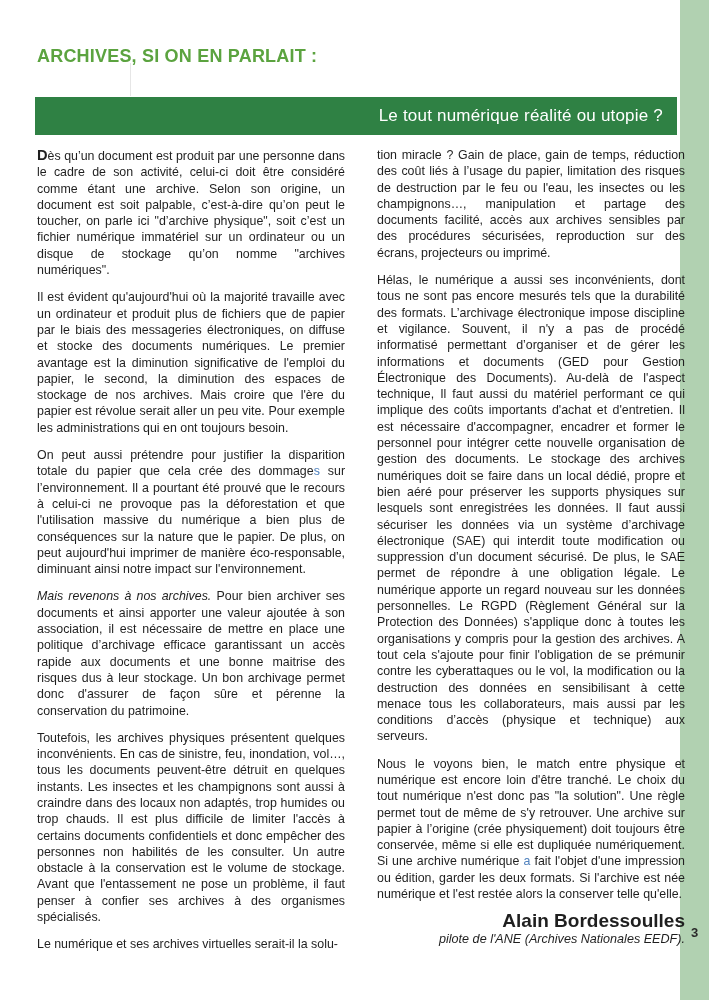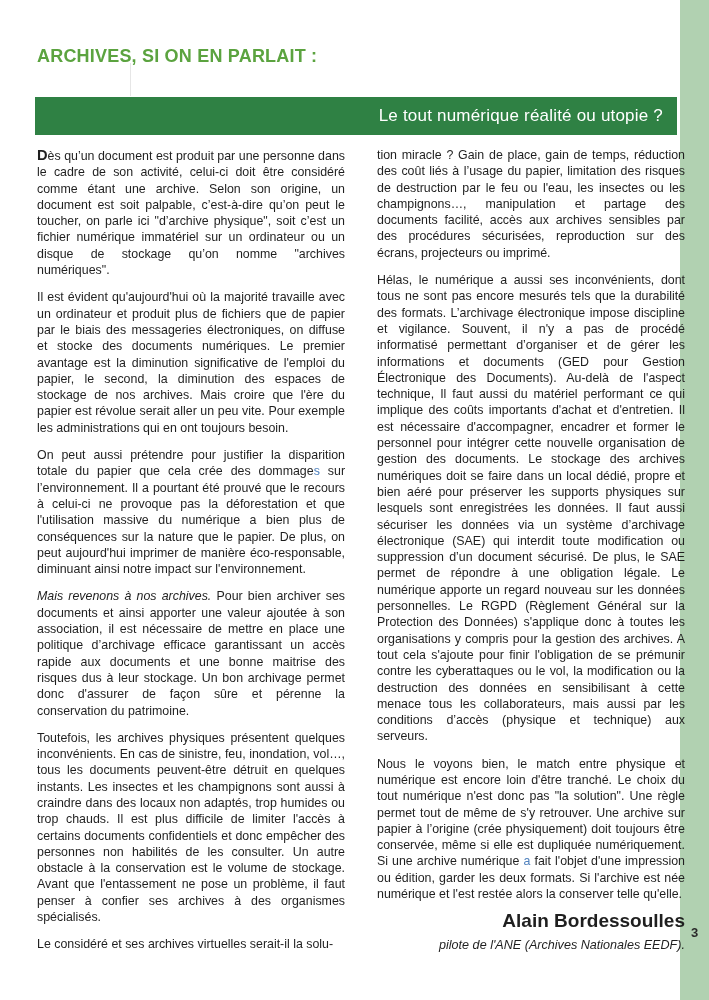--- a/index.html
+++ b/index.html
@@ -66,21 +66,21 @@
   .dropcap{font-weight:700;font-size:1.18em;}
   .lead-bold-italic{font-weight:400;font-style:italic;}
   .accent-letter{color:var(--accent-blue);}
   .signature{
     text-align:right;margin-top:4px;
   }
   .signature .sig-name{
     display:block;font-size:19px;font-weight:700;
   }
   .signature .sig-role{
-    display:block;font-size:12.6px;font-style:italic;margin-top:7px;
+    display:block;font-size:12.6px;font-style:italic;margin-top:1px;
   }
 </style>
 </head>
 <body>
 
 <div class="sidebar-strip"></div>
 <div class="page-number">3</div>
 
 <div class="kicker">ARCHIVES, SI ON EN PARLAIT :</div>
 <div class="kicker-divider"></div>
@@ -89,21 +89,21 @@
   <span class="title">Le tout numérique réalité ou utopie ?</span>
 </div>
 
 <div class="columns">
   <div class="col">
     <p><span class="dropcap">D</span><span>ès qu’un document est produit par une personne dans le cadre de son activité, celui-ci doit être considéré comme étant une archive. Selon son origine, un document est soit palpable, c’est-à-dire qu’on peut le toucher, on parle ici "d’archive physique", soit c’est un fichier numérique immatériel sur un ordinateur ou un disque de stockage qu’on nomme "archives numériques".</span></p>
     <p><span>Il est évident qu'aujourd'hui où la majorité travaille avec un ordinateur et produit plus de fichiers que de papier par le biais des messageries électroniques, on diffuse et stocke des documents numériques. Le premier avantage est la diminution significative de l'emploi du papier, le second, la diminution des espaces de stockage de nos archives. Mais croire que l'ère du papier est révolue serait aller un peu vite. Pour exemple les administrations qui en ont toujours besoin.</span></p>
     <p><span>On peut aussi prétendre pour justifier la disparition totale du papier que cela crée des dommage</span><span class="accent-letter">s</span><span> sur l’environnement. Il a pourtant été prouvé que le recours à celui-ci ne provoque pas la déforestation et que l'utilisation massive du numérique a bien plus de conséquences sur la nature que le papier. De plus, on peut aujourd'hui imprimer de manière éco-responsable, diminuant ainsi notre impact sur l'environnement.</span></p>
     <p><span class="lead-bold-italic">Mais revenons à nos archives.</span><span> Pour bien archiver ses documents et ainsi apporter une valeur ajoutée à son association, il est nécessaire de mettre en place une politique d’archivage efficace garantissant un accès rapide aux documents et une bonne maitrise des risques dus à leur stockage. Un bon archivage permet donc d'assurer de façon sûre et pérenne la conservation du patrimoine.</span></p>
     <p><span>Toutefois, les archives physiques présentent quelques inconvénients. En cas de sinistre, feu, inondation, vol…, tous les documents peuvent-être détruit en quelques instants. Les insectes et les champignons sont aussi à craindre dans des locaux non adaptés, trop humides ou trop chauds. Il est plus difficile de limiter l'accès à certains documents confidentiels et donc empêcher des personnes non habilités de les consulter. Un autre obstacle à la conservation est le volume de stockage. Avant que l'entassement ne pose un problème, il faut penser à confier ses archives à des organismes spécialisés.</span></p>
-    <p><span>Le considéré et ses archives virtuelles serait-il la solu-</span></p>
+    <p><span>Le numérique et ses archives virtuelles serait-il la solu-</span></p>
   </div>
 
   <div class="col">
     <p><span>tion miracle ? Gain de place, gain de temps, réduction des coût liés à l’usage du papier, limitation des risques de destruction par le feu ou l'eau, les insectes ou les champignons…, manipulation et partage des documents facilité, accès aux archives sensibles par des procédures sécurisées, reproduction sur des écrans, projecteurs ou imprimé.</span></p>
     <p><span>Hélas, le numérique a aussi ses inconvénients, dont tous ne sont pas encore mesurés tels que la durabilité des formats. L’archivage électronique impose discipline et vigilance. Souvent, il n'y a pas de procédé informatisé permettant d’organiser et de gérer les informations et documents (GED pour Gestion Électronique des Documents). Au-delà de l'aspect technique, Il faut aussi du matériel performant ce qui implique des coûts importants d'achat et d'entretien. Il est nécessaire d'accompagner, encadrer et former le personnel pour intégrer cette nouvelle organisation de gestion des documents. Le stockage des archives numériques doit se faire dans un local dédié, propre et bien aéré pour préserver les supports physiques sur lesquels sont enregistrées les données. Il faut aussi sécuriser les données via un système d’archivage électronique (SAE) qui interdit toute modification ou suppression d’un document sécurisé. De plus, le SAE permet de répondre à une obligation légale. Le numérique apporte un regard nouveau sur les données personnelles. Le RGPD (Règlement Général sur la Protection des Données) s'applique donc à toutes les organisations y compris pour la gestion des archives. A tout cela s'ajoute pour finir l'obligation de se prémunir contre les cyberattaques ou le vol, la modification ou la destruction des données en sensibilisant à cette menace tous les collaborateurs, mais aussi par les conditions d’accès (physique et technique) aux serveurs.</span></p>
     <p><span>Nous le voyons bien, le match entre physique et numérique est encore loin d'être tranché. Le choix du tout numérique n'est donc pas "la solution". Une règle permet tout de même de s'y retrouver. Une archive sur papier à l’origine (crée physiquement) doit toujours être conservée, même si elle est dupliquée numériquement. Si une archive numérique </span><span class="accent-letter">a</span><span> fait l'objet d'une impression ou édition, garder les deux formats. Si l'archive est née numérique et l'est restée alors la conserver telle qu'elle.</span></p>
     <div class="signature">
       <span class="sig-name">Alain Bordessoulles</span>
       <span class="sig-role">pilote de l'ANE (Archives Nationales EEDF).</span>
     </div>

